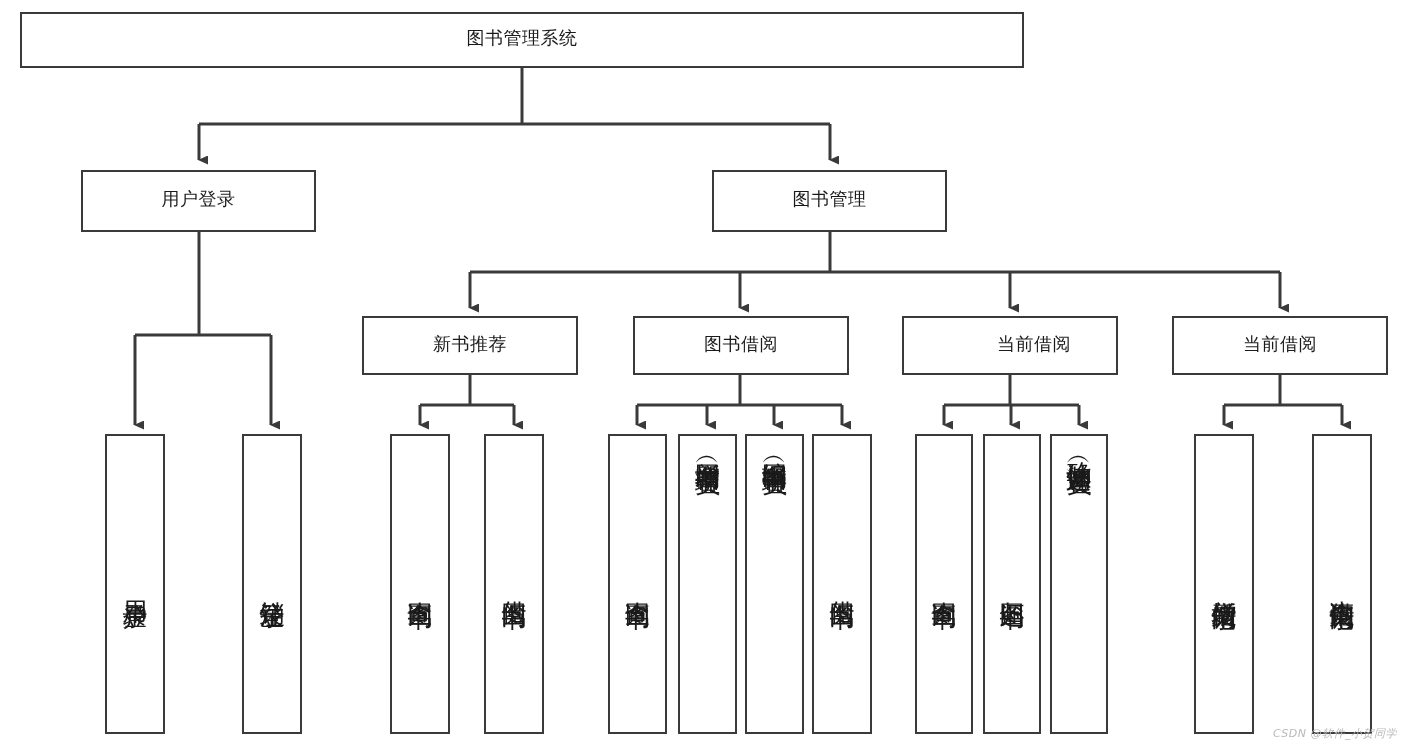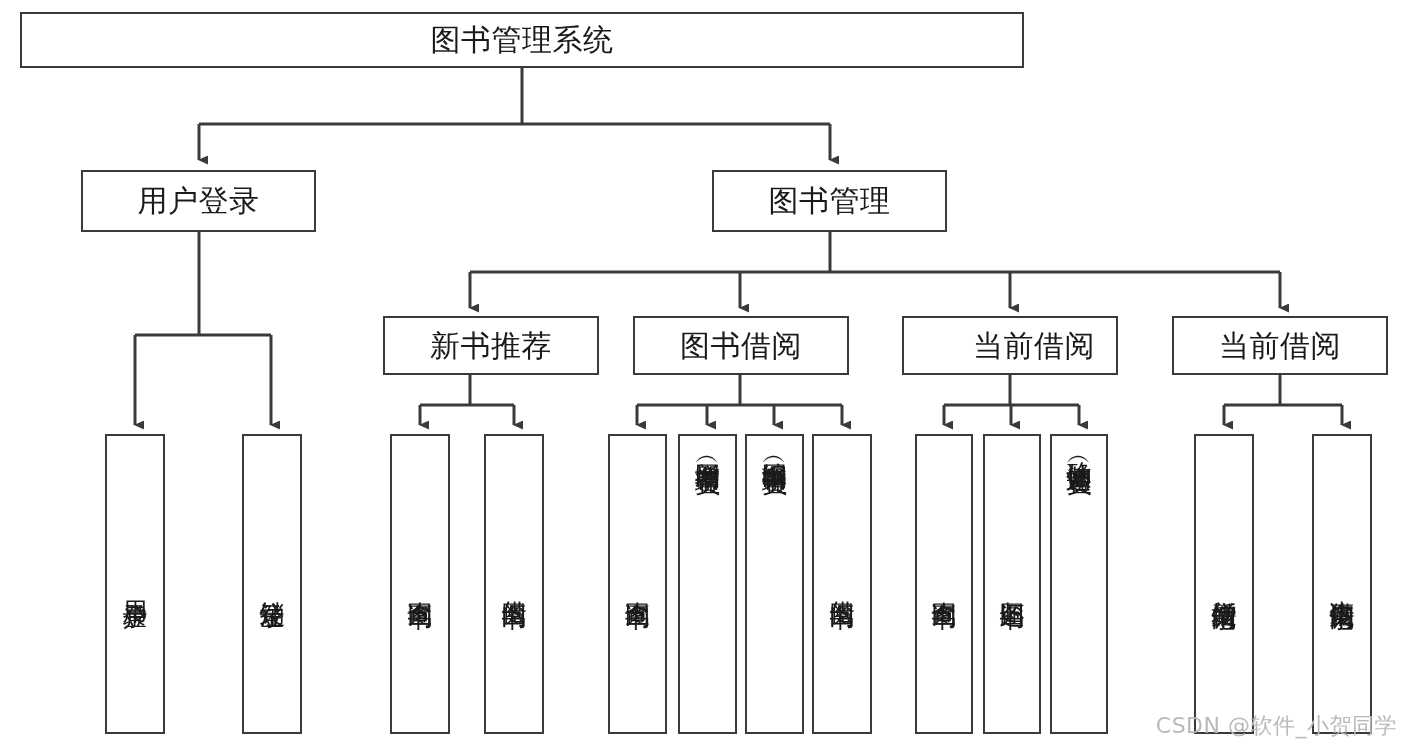--- a/index.html
+++ b/index.html
@@ -37,46 +37,48 @@
     justify-content: center;
     color: #1a1a1a;
   }
   .node .lbl {
     display: block;
     line-height: 1.06;
     text-align: center;
     white-space: nowrap;
   }
   .node.horiz .lbl {
-    font-size: 30px;
+    font-size: 18px;
     letter-spacing: 0.5px;
+    font-family: Liberation Mono, monospace;
   }
   .node.vert {
     align-items: flex-start;
     padding-top: 6px;
   }
   .node.vert .lbl {
     writing-mode: vertical-rl;
     text-orientation: upright;
     font-size: 25px;
     letter-spacing: 1.5px;
     line-height: 1;
   }
   .node.vert.mid {
     align-items: center;
     padding-top: 0;
   }
   .watermark {
     position: absolute;
     right: 8px;
     bottom: 6px;
-    font-size: 22px;
+    font-size: 11px;
     color: #b9b9b9;
     white-space: nowrap;
     letter-spacing: 0.5px;
+    font-style: italic;
   }
 </style>
 </head>
 <body>
 
 <div id="diagram-root">
 
   <svg class="edges" viewBox="0 0 1405 747">
     <defs>
       <marker id="arrowhead" markerWidth="9" markerHeight="10" refX="4.5" refY="9" orient="auto" markerUnits="userSpaceOnUse">
@@ -131,21 +133,21 @@
     <span class="lbl">图书管理系统</span>
   </div>
 
   <div class="node horiz" style="left:81px; top:170px; width:235px; height:62px;">
     <span class="lbl">用户登录</span>
   </div>
   <div class="node horiz" style="left:712px; top:170px; width:235px; height:62px;">
     <span class="lbl">图书管理</span>
   </div>
 
-  <div class="node horiz" style="left:362px; top:316px; width:216px; height:59px;margin-left:21px;">
+  <div class="node horiz" style="left:362px; top:316px; width:216px; height:59px;">
     <span class="lbl">新书推荐</span>
   </div>
   <div class="node horiz" style="left:633px; top:316px; width:216px; height:59px;align-items:center;">
     <span class="lbl">图书借阅</span>
   </div>
   <div class="node horiz" style="left:902px; top:316px; width:216px; height:59px;padding-left:48px;">
     <span class="lbl">当前借阅</span>
   </div>
   <div class="node horiz" style="left:1172px; top:316px; width:216px; height:59px;">
     <span class="lbl">当前借阅</span>

